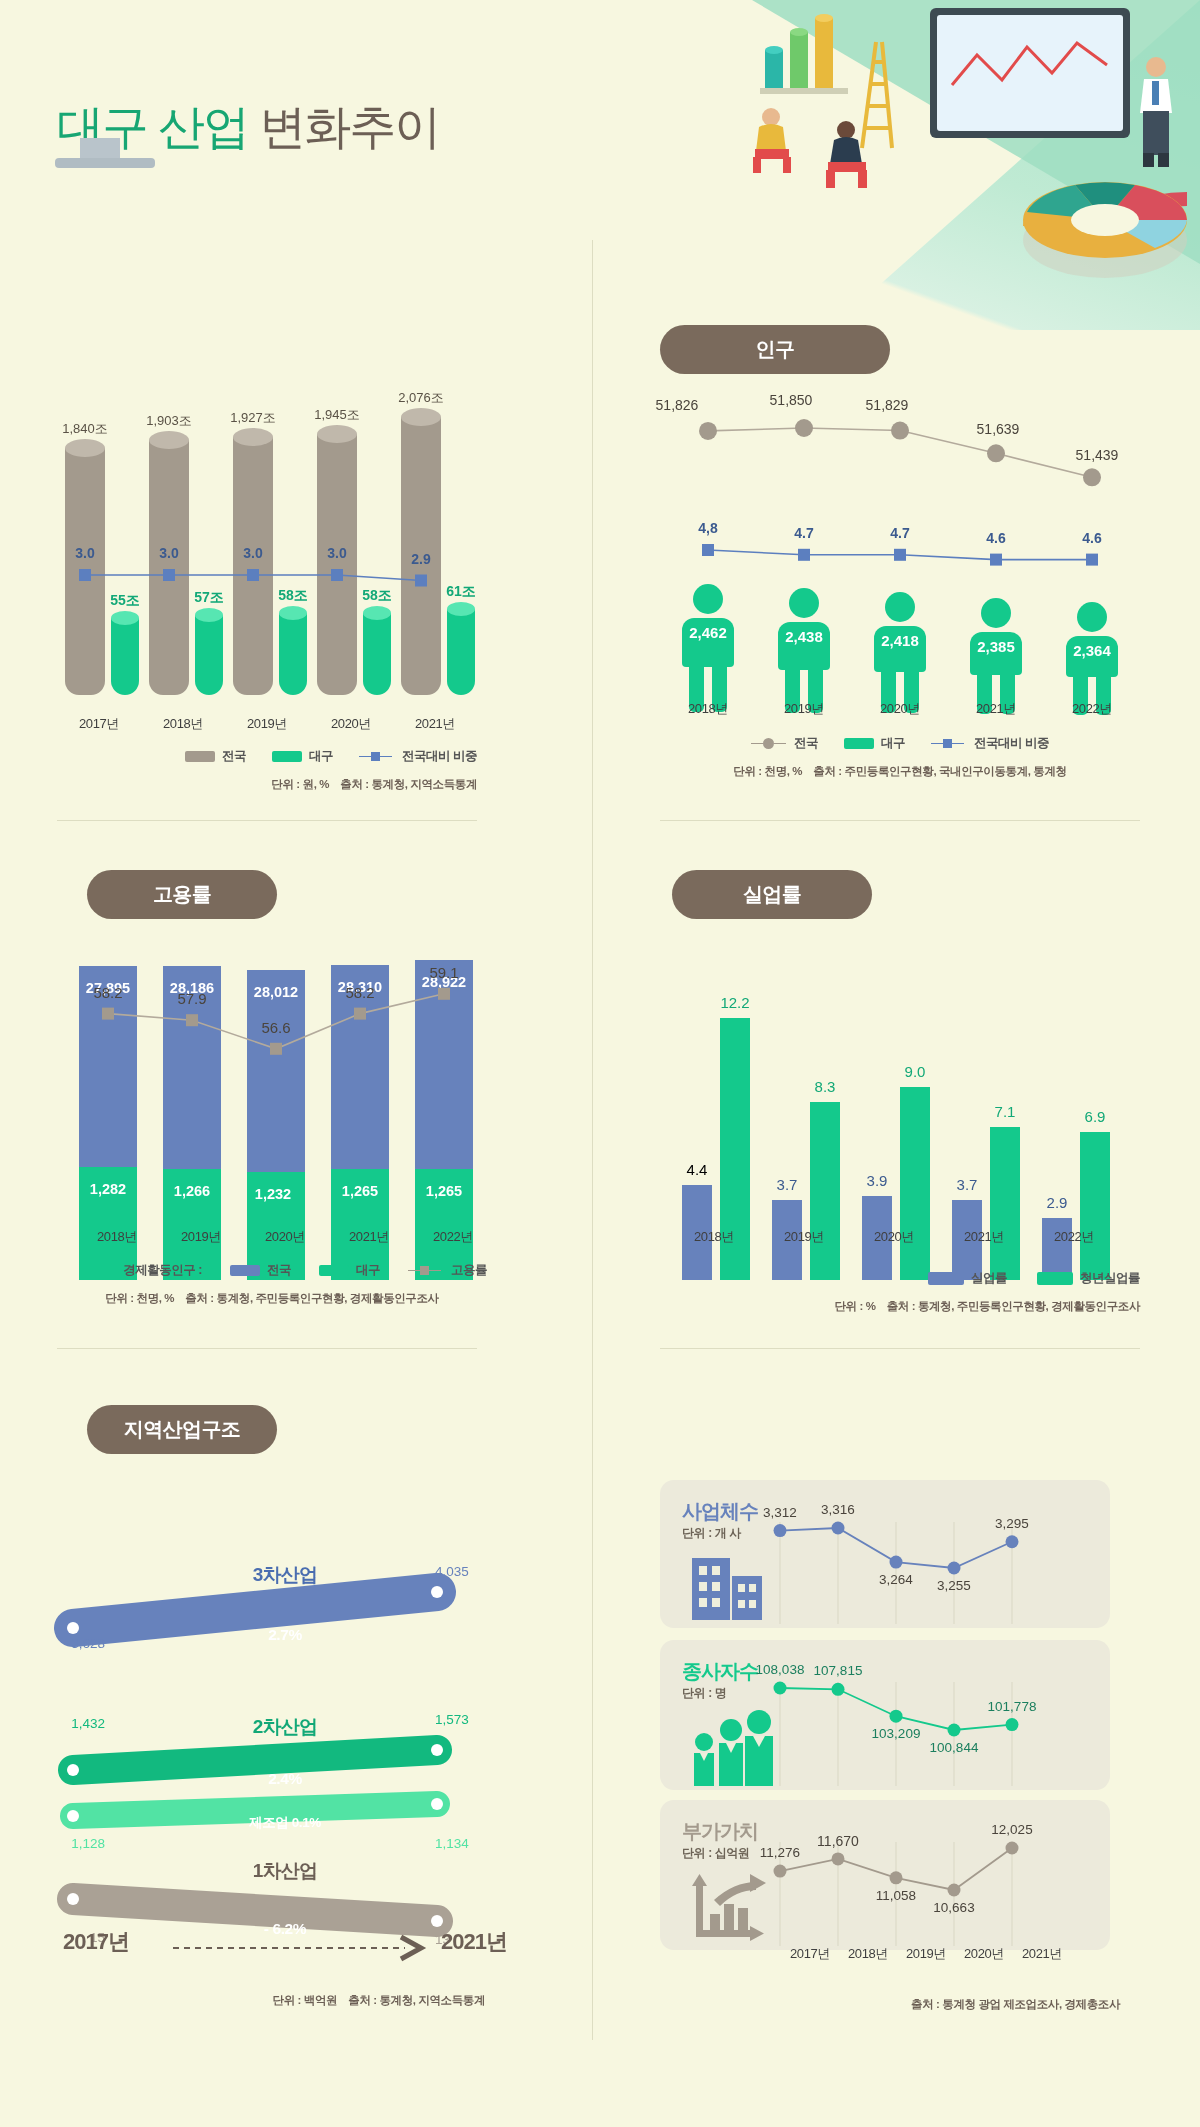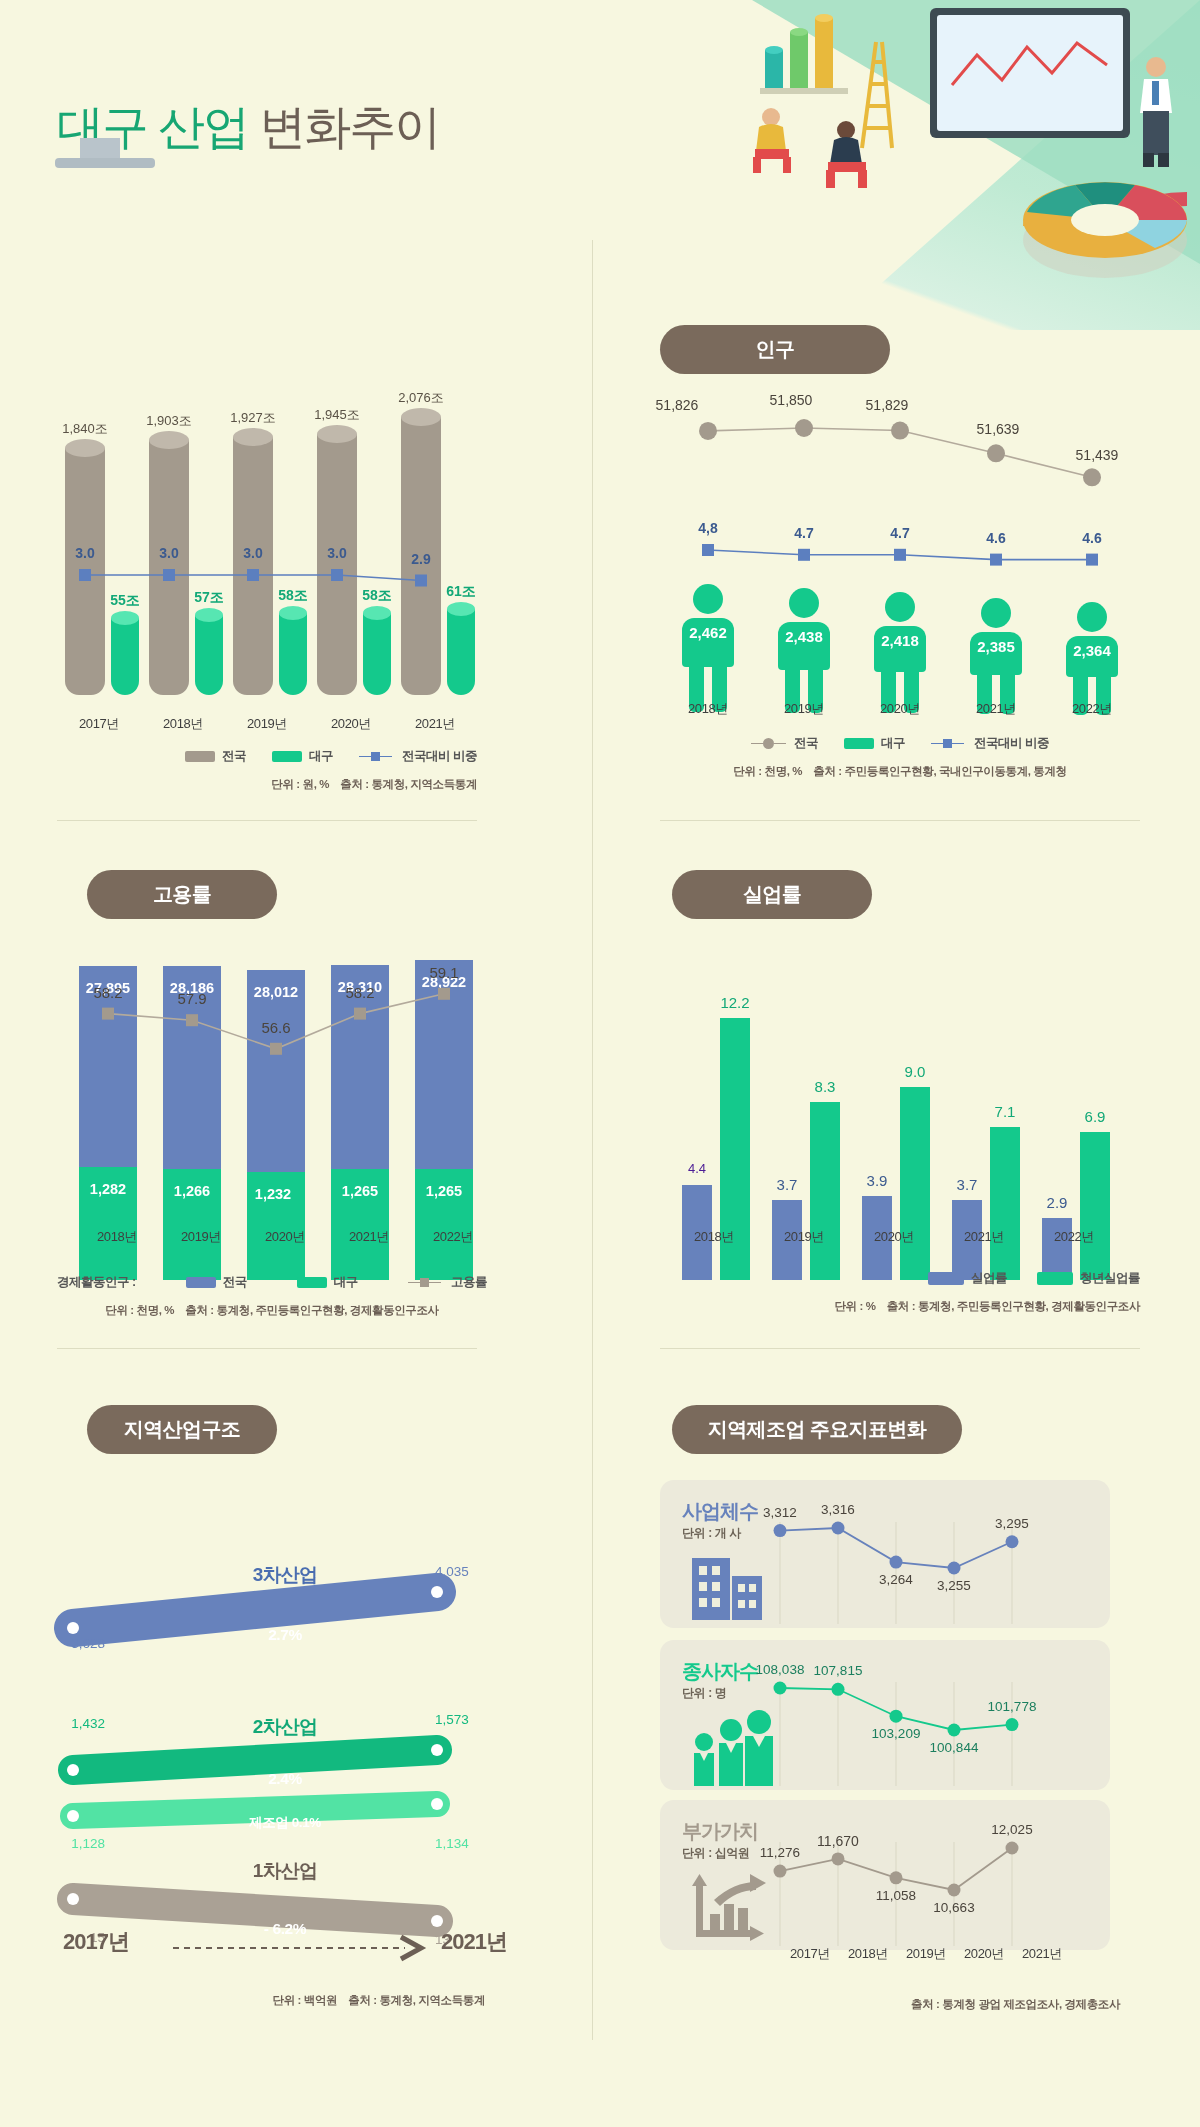--- a/index.html
+++ b/index.html
@@ -411,21 +411,21 @@
     <div style="position:relative;height:20px;">
       <div class="axlabel" style="position:absolute;left:22px;width:76px;">2018년</div>
       <div class="axlabel" style="position:absolute;left:106px;width:76px;">2019년</div>
       <div class="axlabel" style="position:absolute;left:190px;width:76px;">2020년</div>
       <div class="axlabel" style="position:absolute;left:274px;width:76px;">2021년</div>
       <div class="axlabel" style="position:absolute;left:358px;width:76px;">2022년</div>
     </div>
   </div>
 
   <div class="panel" style="left:57px; top:1262px; width:430px;">
-    <div class="legend" style="justify-content:space-between; gap:20px;margin-top:12px;">
+    <div class="legend" style="justify-content:flex-end; gap:28px;">
       <span>경제활동인구 :</span>
       <span class="grp">
         <i class="sw" style="background:#6782bc"></i>
         <span>전국</span>
       </span>
       <span class="grp">
         <i class="sw" style="background:#14c98c"></i>
         <span>대구</span>
       </span>
       <span class="grp">
@@ -445,21 +445,21 @@
   </div>
 
   <div class="panel" style="left:672px; top:870px;">
     <div class="pill" style="width:200px;">실업률</div>
   </div>
 
   <div class="panel" style="left:660px; top:940px; width:480px; height:380px;">
     <div id="un-chart" style="position:relative;width:480px;height:380px;">
         <div style="position:absolute;left:22px;top:245.39999999999998px;width:30px;height:94.60000000000001px;background:#6782bc;"></div>
         <div style="position:absolute;left:60px;top:77.69999999999999px;width:30px;height:262.3px;background:#14c98c;"></div>
-        <div style="position:absolute;left:10px;top:221.39999999999998px;width:54px;text-align:center;font-size:13px;color:#4c1d95;">4.4</div>
+        <div style="position:absolute;left:10px;top:221.39999999999998px;width:54px;text-align:center;font-size:15px;color:#000000;">4.4</div>
         <div style="position:absolute;left:48px;top:53.69999999999999px;width:54px;text-align:center;font-size:15px;color:#12a877;">12.2</div>
         <div style="position:absolute;left:112px;top:260.45px;width:30px;height:79.55px;background:#6782bc;"></div>
         <div style="position:absolute;left:150px;top:161.54999999999998px;width:30px;height:178.45000000000002px;background:#14c98c;"></div>
         <div style="position:absolute;left:100px;top:236.45px;width:54px;text-align:center;font-size:15px;color:#3b5a8f;">3.7</div>
         <div style="position:absolute;left:138px;top:137.54999999999998px;width:54px;text-align:center;font-size:15px;color:#12a877;">8.3</div>
         <div style="position:absolute;left:202px;top:256.15px;width:30px;height:83.85px;background:#6782bc;"></div>
         <div style="position:absolute;left:240px;top:146.5px;width:30px;height:193.5px;background:#14c98c;"></div>
         <div style="position:absolute;left:190px;top:232.14999999999998px;width:54px;text-align:center;font-size:15px;color:#3b5a8f;">3.9</div>
         <div style="position:absolute;left:228px;top:122.5px;width:54px;text-align:center;font-size:15px;color:#12a877;">9.0</div>
         <div style="position:absolute;left:292px;top:260.45px;width:30px;height:79.55px;background:#6782bc;"></div>
@@ -554,23 +554,20 @@
       </svg>
       <div style="position:absolute;left:396px;top:2px;font-size:22px;color:#6c5f55;font-weight:bold;letter-spacing:-1px;">2021년</div>
     </div>
     <div class="foot" style="margin-top:28px; padding-right:40px;">
       <span>단위 : 백억원</span>
       &nbsp;&nbsp;
       <span>출처 : 통계청, 지역소득통계</span>
     </div>
   </div>
 
-  <div class="panel" style="left:672px; top:1405px;">
-    <div class="pill" style="width:290px;">지역제조업 주요지표변화</div>
-  </div>
 
   <div class="panel" style="left:660px; top:1480px; width:460px;">
     <div id="mfg-cards">
         <div style="position:absolute;left:0;top:0px;width:450px;height:148px;background:#eceadb;border-radius:14px;">
           <div style="position:absolute;left:22px;top:18px;font-size:20px;font-weight:bold;letter-spacing:-1px;color:#6782bc;">사업체수</div>
           <div style="position:absolute;left:22px;top:45px;font-size:12px;font-weight:bold;color:#6c6356;letter-spacing:-.4px;">단위 : 개 사</div>
           <div style="position:absolute;left:28px;top:70px;">
             <svg width="78" height="72" viewBox="0 0 78 72">
               <rect x="4" y="8" width="38" height="62" fill="#6782bc"></rect>
               <rect x="44" y="26" width="30" height="44" fill="#6782bc"></rect>

